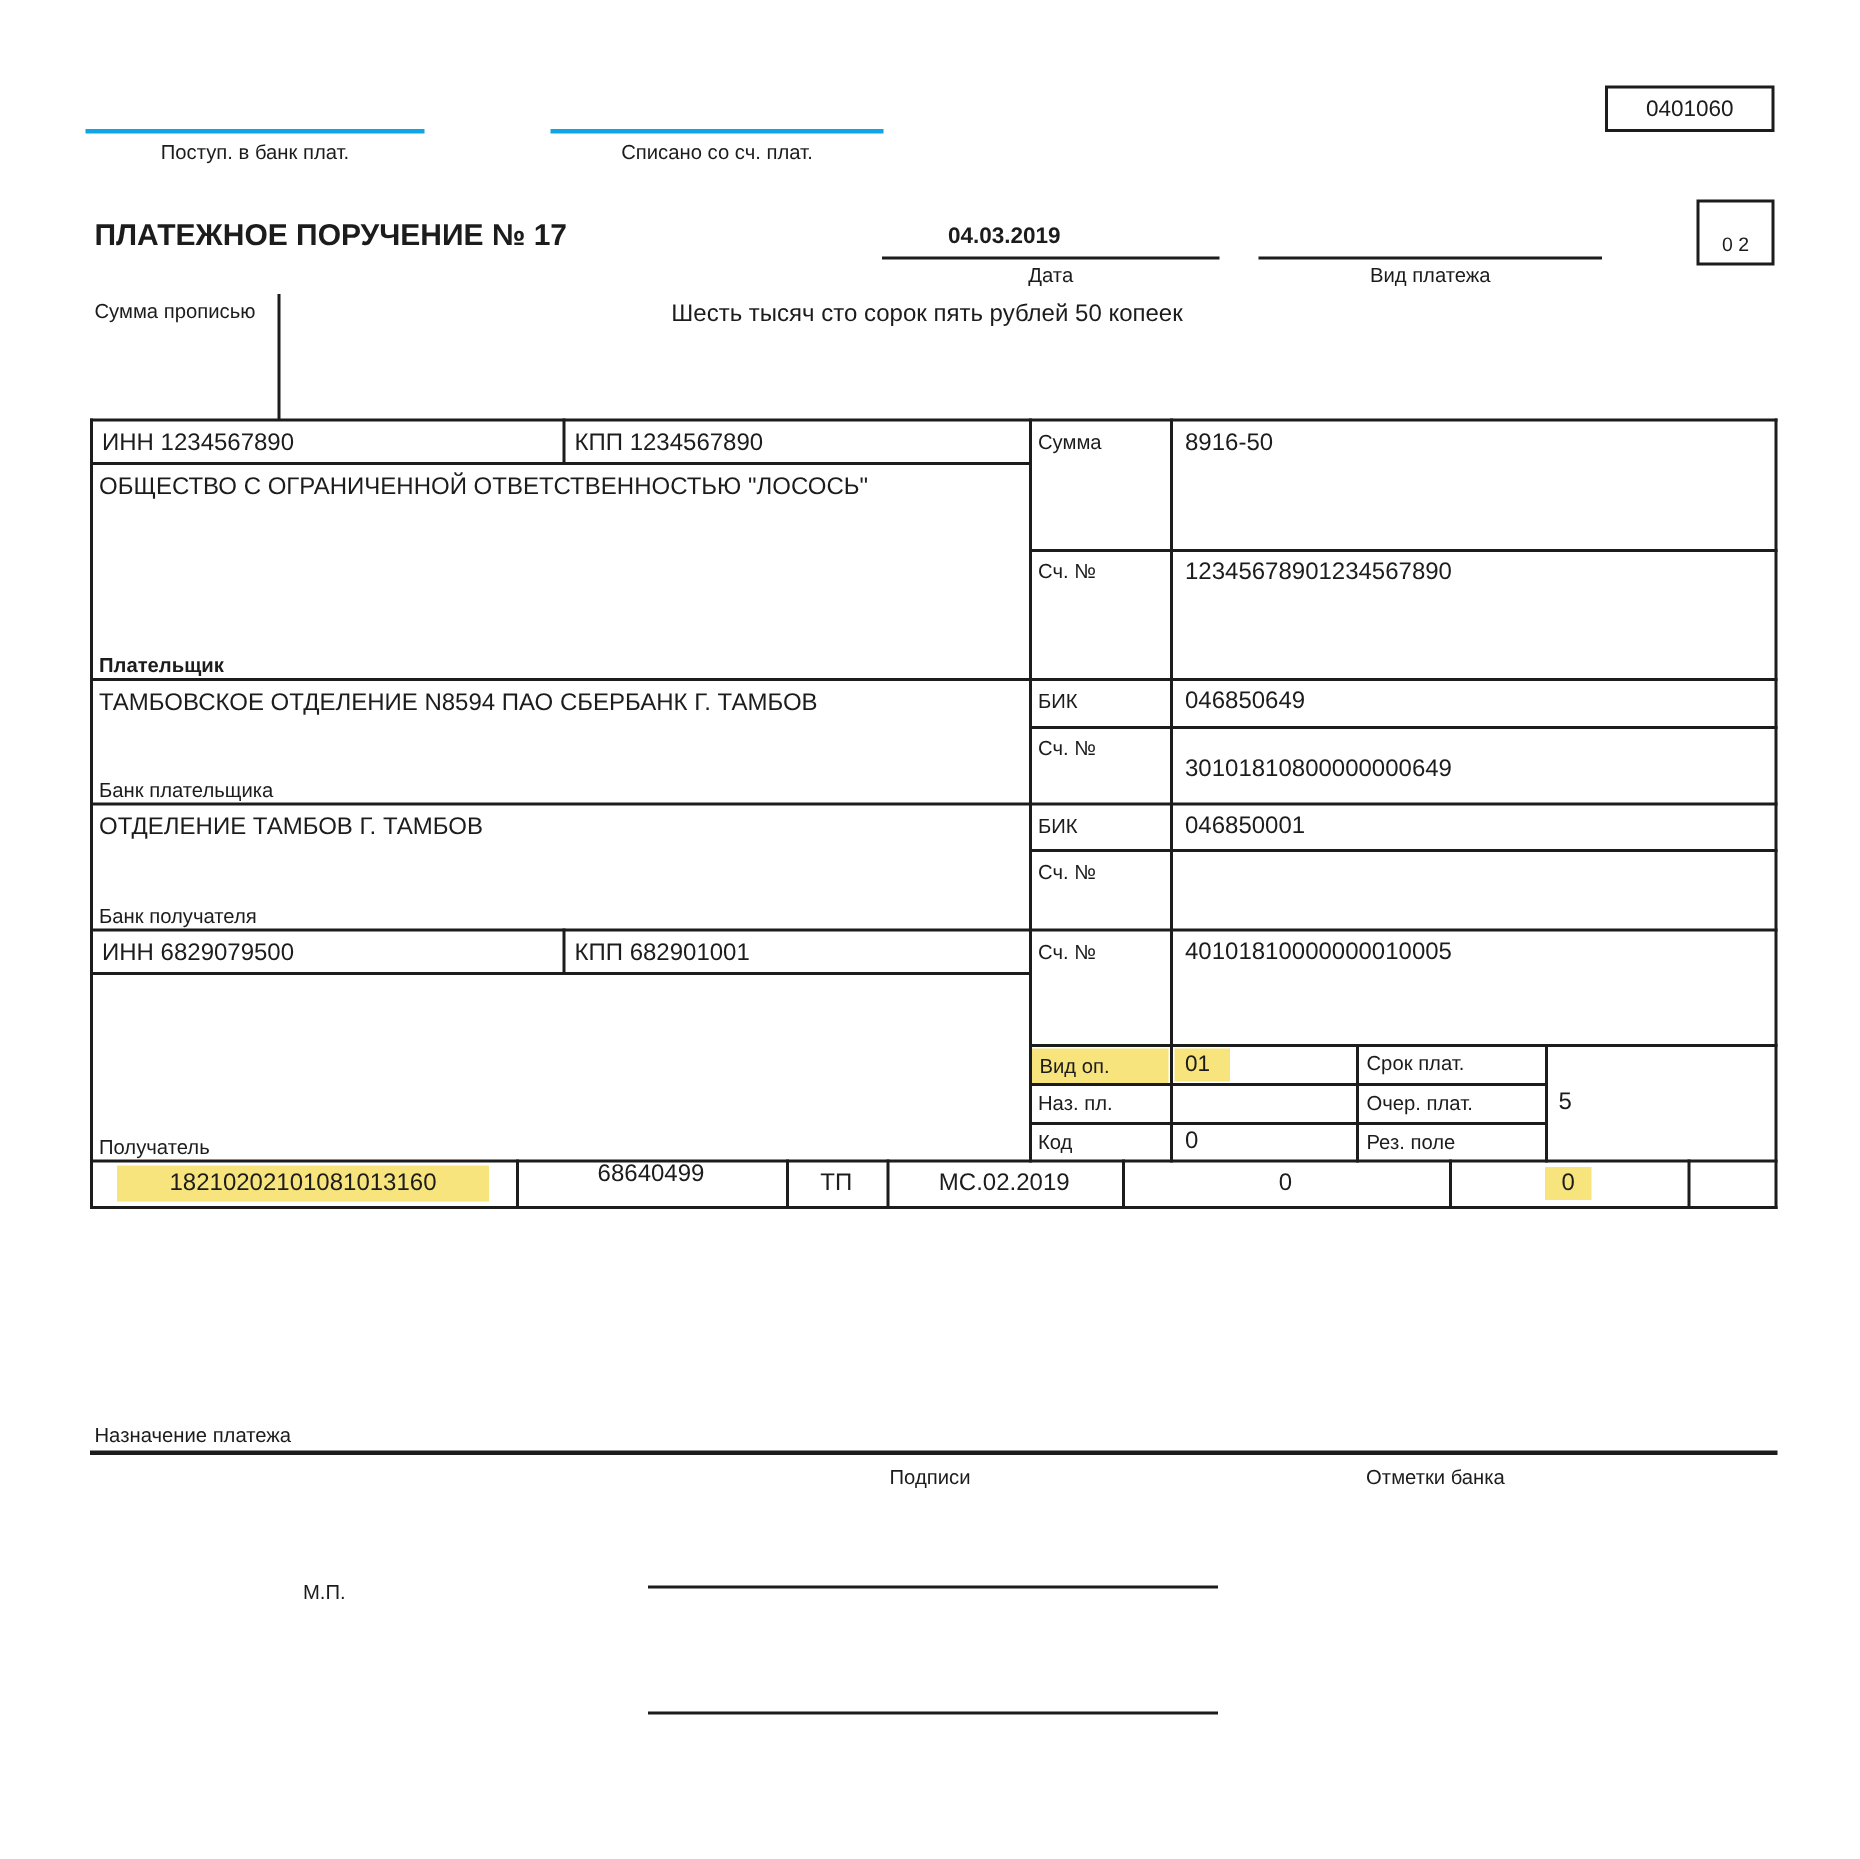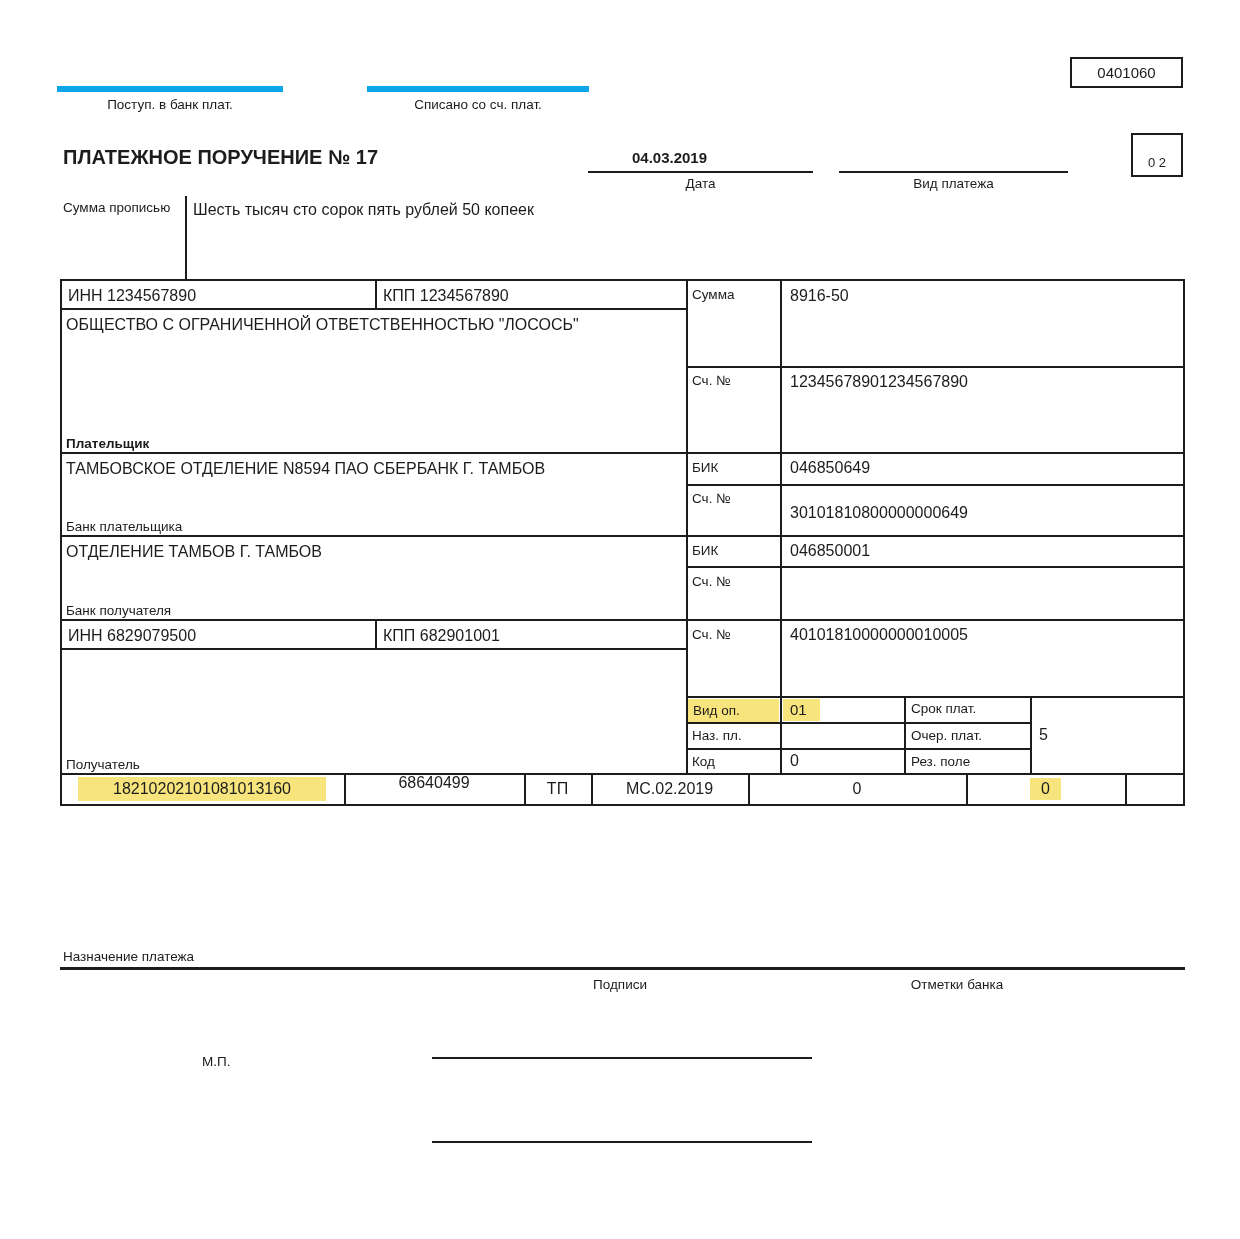--- a/index.html
+++ b/index.html
@@ -14,21 +14,21 @@
     overflow: hidden;
   }
   .abs { position: absolute; }
   .lbl { font-size: 13.5px; line-height: 1.15; }
   .val { font-size: 16px; line-height: 1.25; }
   .bold { font-weight: bold; }
   .ctr { text-align: center; }
   .hline { border-top: 2px solid #1c1c1c; height: 0; }
   .vline { border-left: 2px solid #1c1c1c; width: 0; }
   .thick { border-top: 3px solid #1c1c1c; height: 0; }
-  .mark { border-top: 6px solid #0ea5e9; text-align: center; font-size: 13.5px; padding-top: 5px; }
+  .mark { border-top: 3px solid #0ea5e9; text-align: center; font-size: 13.5px; padding-top: 5px; }
   .box { border: 2px solid #1c1c1c; }
   .cell { display: flex; align-items: center; justify-content: center; font-size: 16px; }
   .hlt { background: #f7e47c; }
   .hl-span { background: #f7e47c; display: inline-block; }
 </style>
 </head>
 <body>
 
 <div class="page">
 
@@ -43,21 +43,21 @@
   <div class="abs hline" style="left:588px; top:171px; width:225px;"></div>
   <div class="abs ctr lbl" style="left:588px; top:176px; width:225px;">Дата</div>
 
   <div class="abs hline" style="left:839px; top:171px; width:229px;"></div>
   <div class="abs ctr lbl" style="left:839px; top:176px; width:229px;">Вид платежа</div>
 
   <div class="abs box" style="left:1131px; top:133px; width:52px; height:44px; display:flex; align-items:flex-end; justify-content:center; padding-bottom:5px; font-size:13px;">0 2</div>
 
   <div class="abs lbl" style="left:63px; top:200px; width:120px;">Сумма прописью</div>
   <div class="abs vline" style="left:185px; top:196px; height:84px;"></div>
-  <div class="abs val" style="left:193px; top:200px; width:850px;">Шесть тысяч сто сорок пять рублей 50 копеек</div>
+  <div class="abs val" style="left:193px; top:200px; width:850px;text-align:center;">Шесть тысяч сто сорок пять рублей 50 копеек</div>
 
   <div class="abs hline" style="left:60px; top:279px; width:1125px;"></div>
   <div class="abs hline" style="left:60px; top:308px; width:628px;"></div>
   <div class="abs hline" style="left:686px; top:366px; width:499px;"></div>
   <div class="abs hline" style="left:60px; top:452px; width:1125px;"></div>
   <div class="abs hline" style="left:686px; top:484px; width:499px;"></div>
   <div class="abs hline" style="left:60px; top:535px; width:1125px;"></div>
   <div class="abs hline" style="left:686px; top:566px; width:499px;"></div>
   <div class="abs hline" style="left:60px; top:619px; width:1125px;"></div>
   <div class="abs hline" style="left:60px; top:648px; width:628px;"></div>

